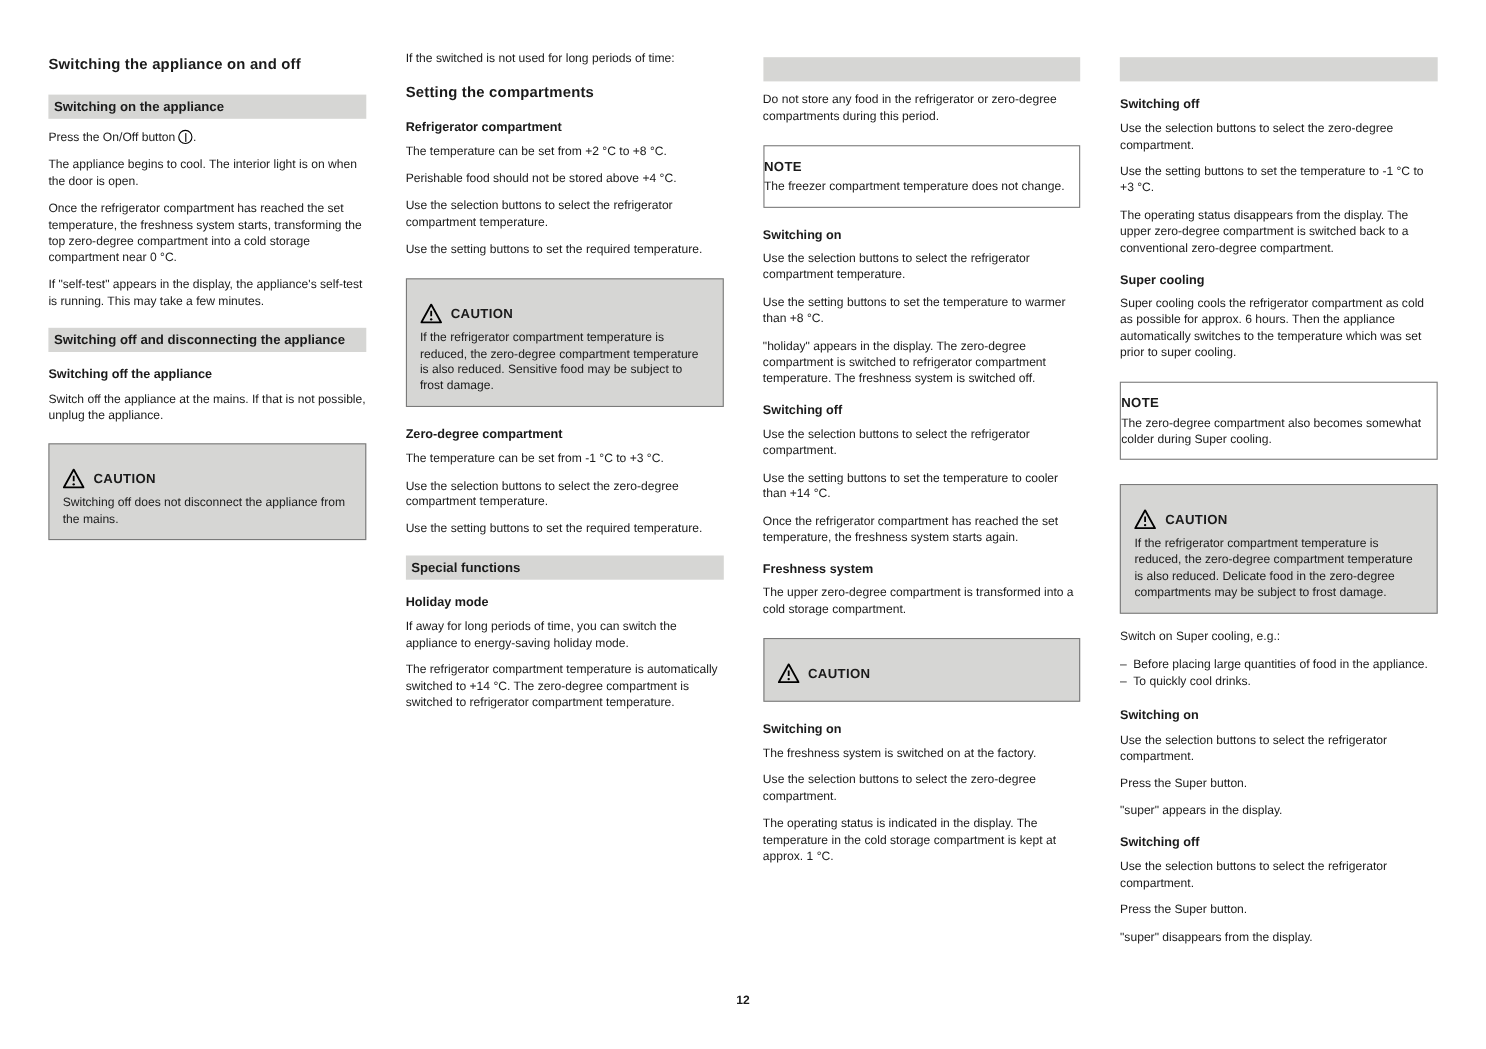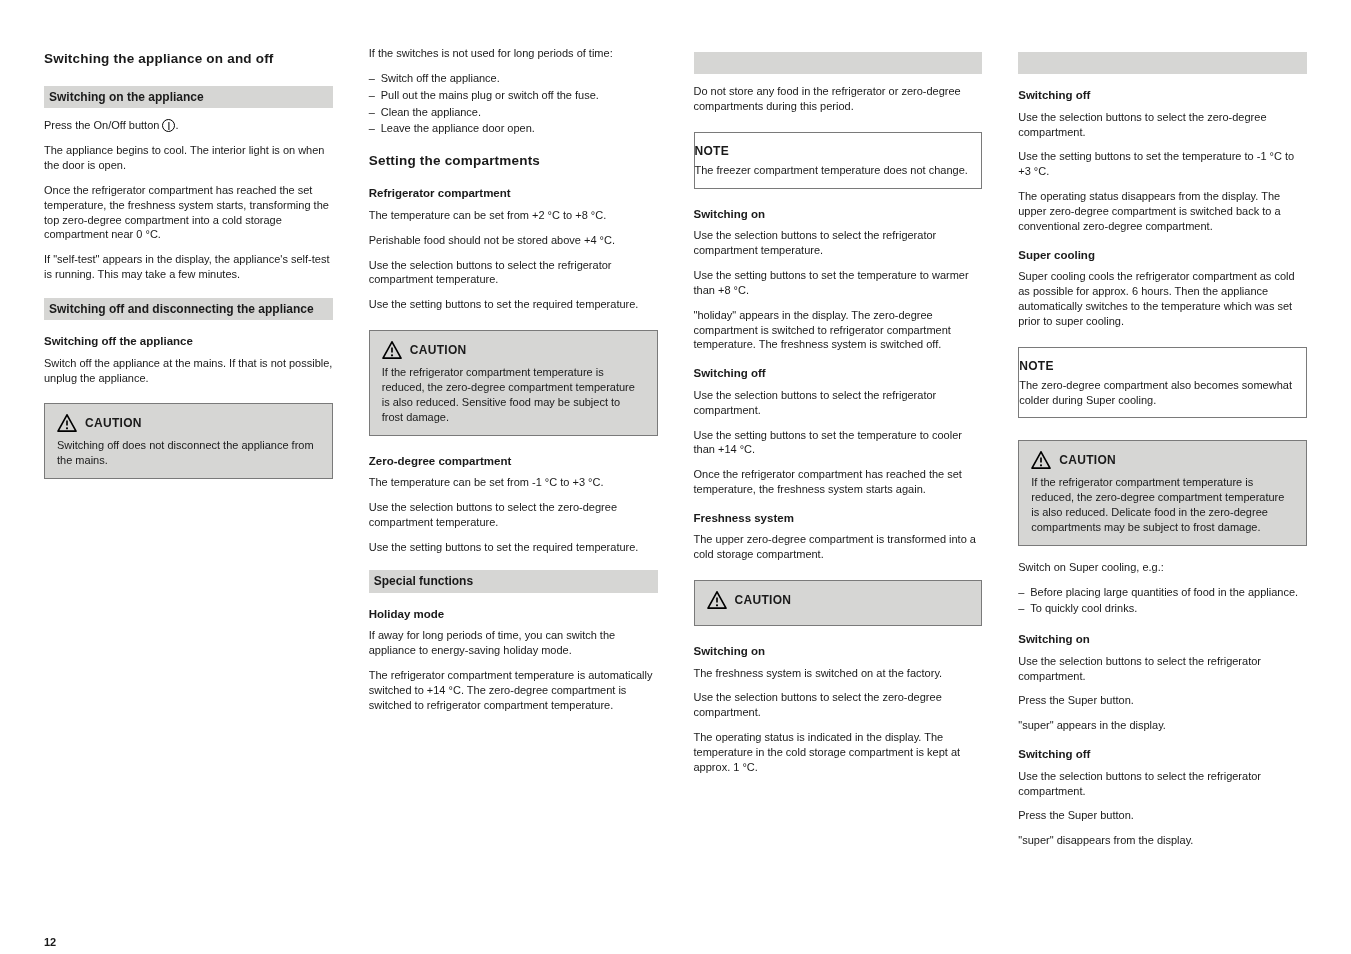--- a/index.html
+++ b/index.html
@@ -37,21 +37,21 @@
     font-weight: bold;
     font-size: 12px;
     margin-bottom: 10px;
     margin-top: 6px;
   }
   p { margin-bottom: 10px; }
   .sub { font-weight: bold; font-size: 11.5px; margin-bottom: 6px; margin-top: 4px; }
   .caution-box {
     background: #d6d6d4;
     border: 1px solid #7a7a7a;
-    padding: 10px 12px 10px 12px;
+    padding: 22px 12px 10px 12px;
     margin: 8px 0 14px 0;
   }
   .note-box {
     background: #fff;
     border: 1px solid #7a7a7a;
     padding: 10px 0;
     margin: 8px 0 14px 0;
   }
   .box-header {
     display: flex;
@@ -91,25 +91,25 @@
     transform: translate(-50%, -50%);
     width: 1.2px;
     height: 8px;
     background: #000;
   }
   ul.dash { list-style: none; margin-bottom: 10px; }
   ul.dash li { position: relative; padding-left: 12px; margin-bottom: 2px; }
   ul.dash li::before { content: "–"; position: absolute; left: 0; }
   .page-footer {
     position: absolute;
-    bottom: 4px;
+    bottom: 36px;
     left: 44px;
     right: 44px;
     display: flex;
-    justify-content: flex-start;
+    justify-content: center;
     font-size: 11px;
   }
   .page-footer .pn { font-weight: bold; }
   .fine { font-size: 8px; color: #666; }
 </style>
 </head>
 <body>
 
 <div class="page">
 
@@ -136,27 +136,21 @@
             <line x1="12" y1="8" x2="12" y2="14" stroke="#000" stroke-width="2"></line>
             <circle cx="12" cy="17.5" r="1.3" fill="#000"></circle>
           </svg>
         <span>CAUTION</span>
       </div>
       <div>Switching off does not disconnect the appliance from the mains.</div>
     </div>
   </div>
 
   <div class="col">
-    <p>If the switches is not used for long periods of time:</p>
-    <ul class="dash">
-      <li>Switch off the appliance.</li>
-      <li>Pull out the mains plug or switch off the fuse.</li>
-      <li>Clean the appliance.</li>
-      <li>Leave the appliance door open.</li>
-    </ul>
+    <p>If the switched is not used for long periods of time:</p>
 
     <div class="section-title">Setting the compartments</div>
     <div class="sub">Refrigerator compartment</div>
     <p>The temperature can be set from +2 °C to +8 °C.</p>
     <p>Perishable food should not be stored above +4 °C.</p>
     <p>Use the selection buttons to select the refrigerator compartment temperature.</p>
     <p>Use the setting buttons to set the required temperature.</p>
 
     <div class="caution-box">
       <div class="box-header">

